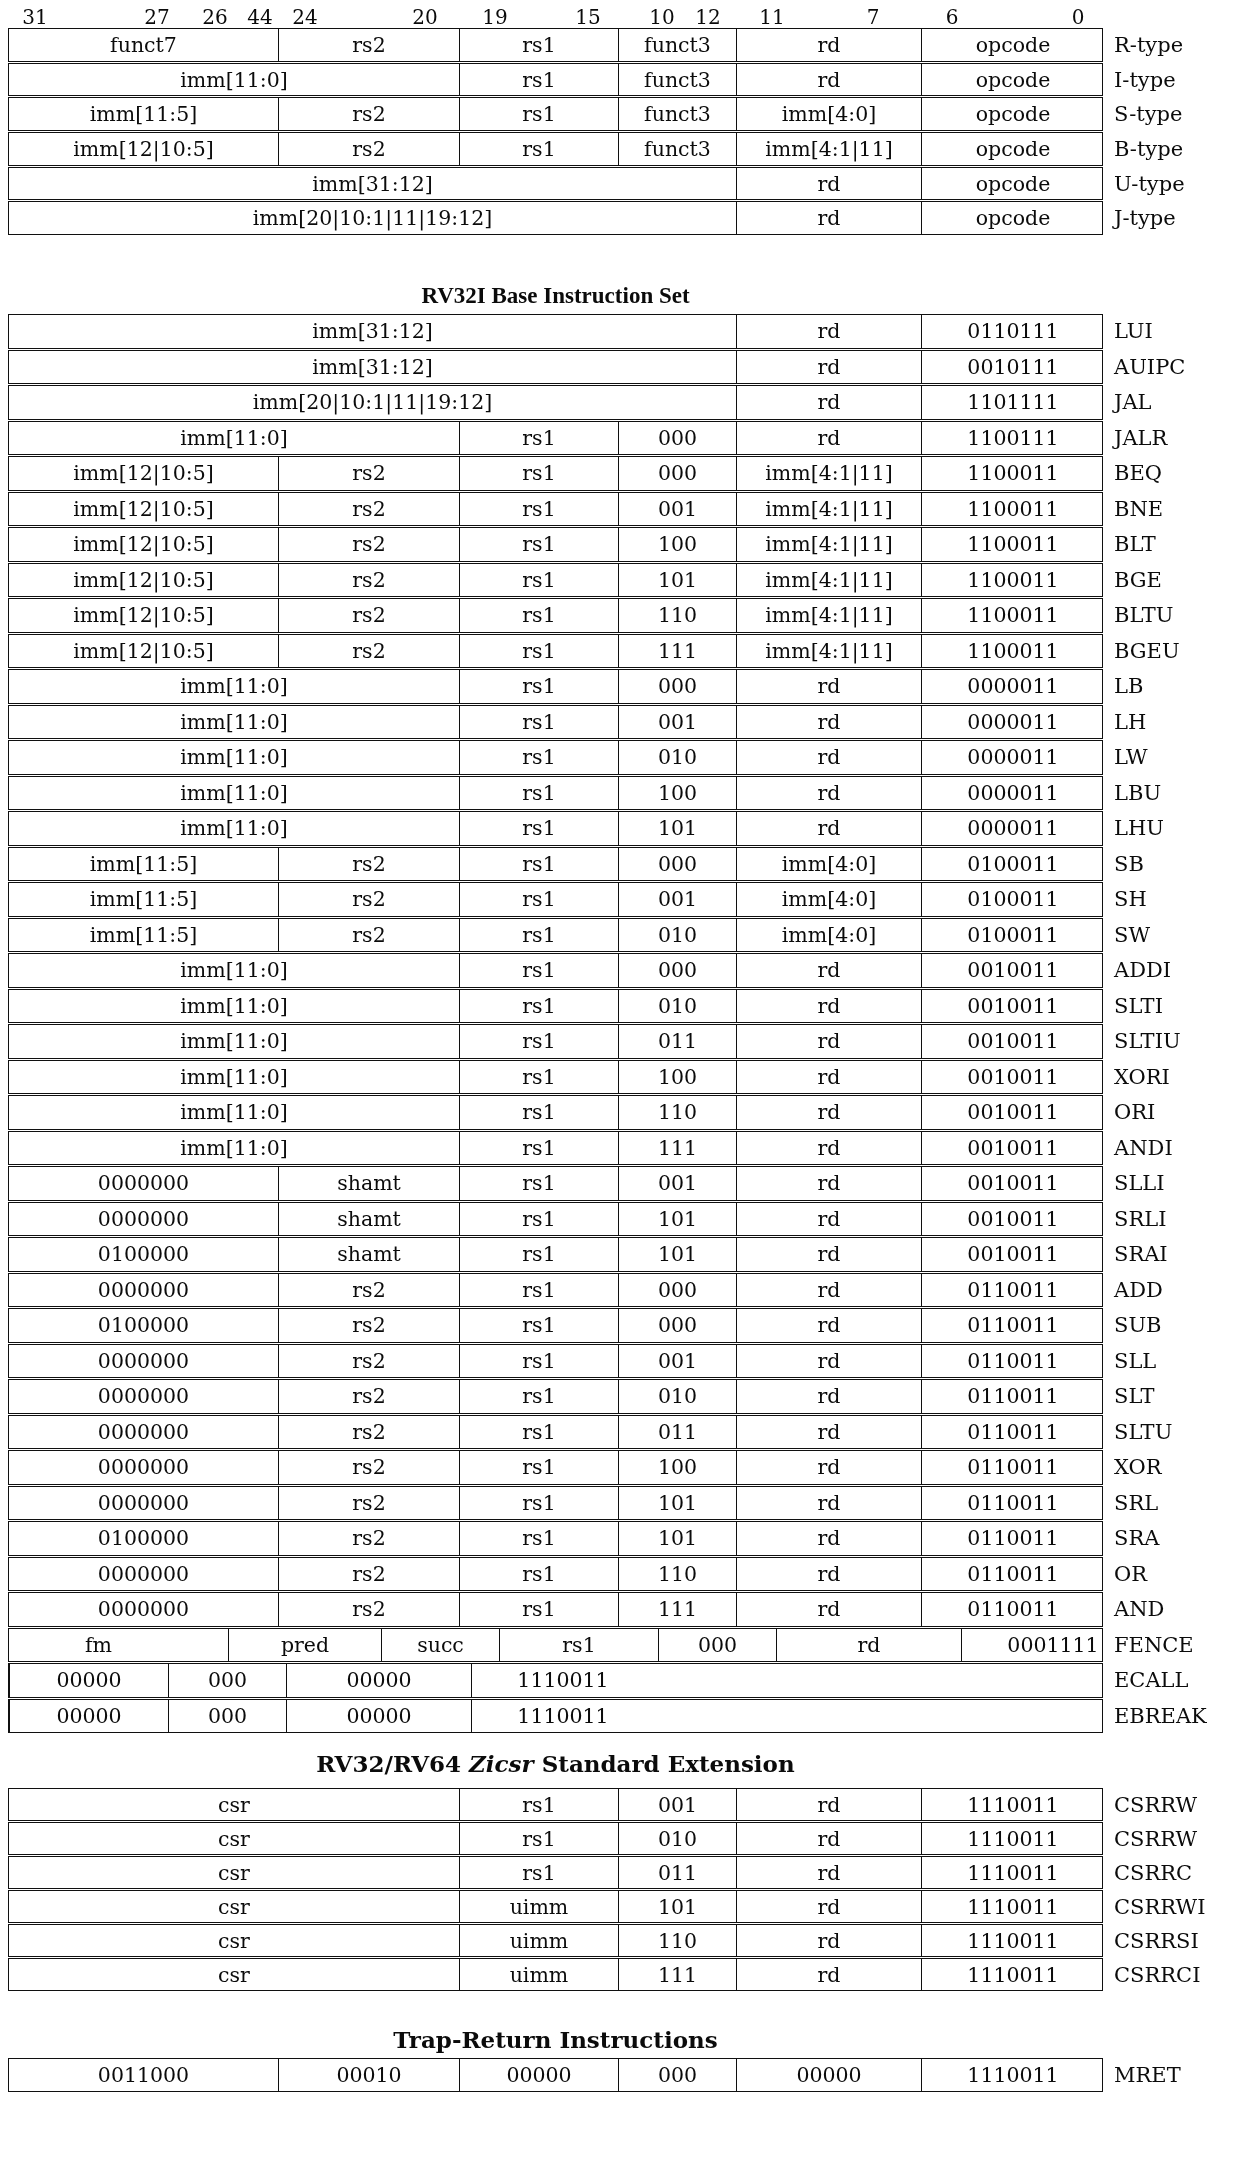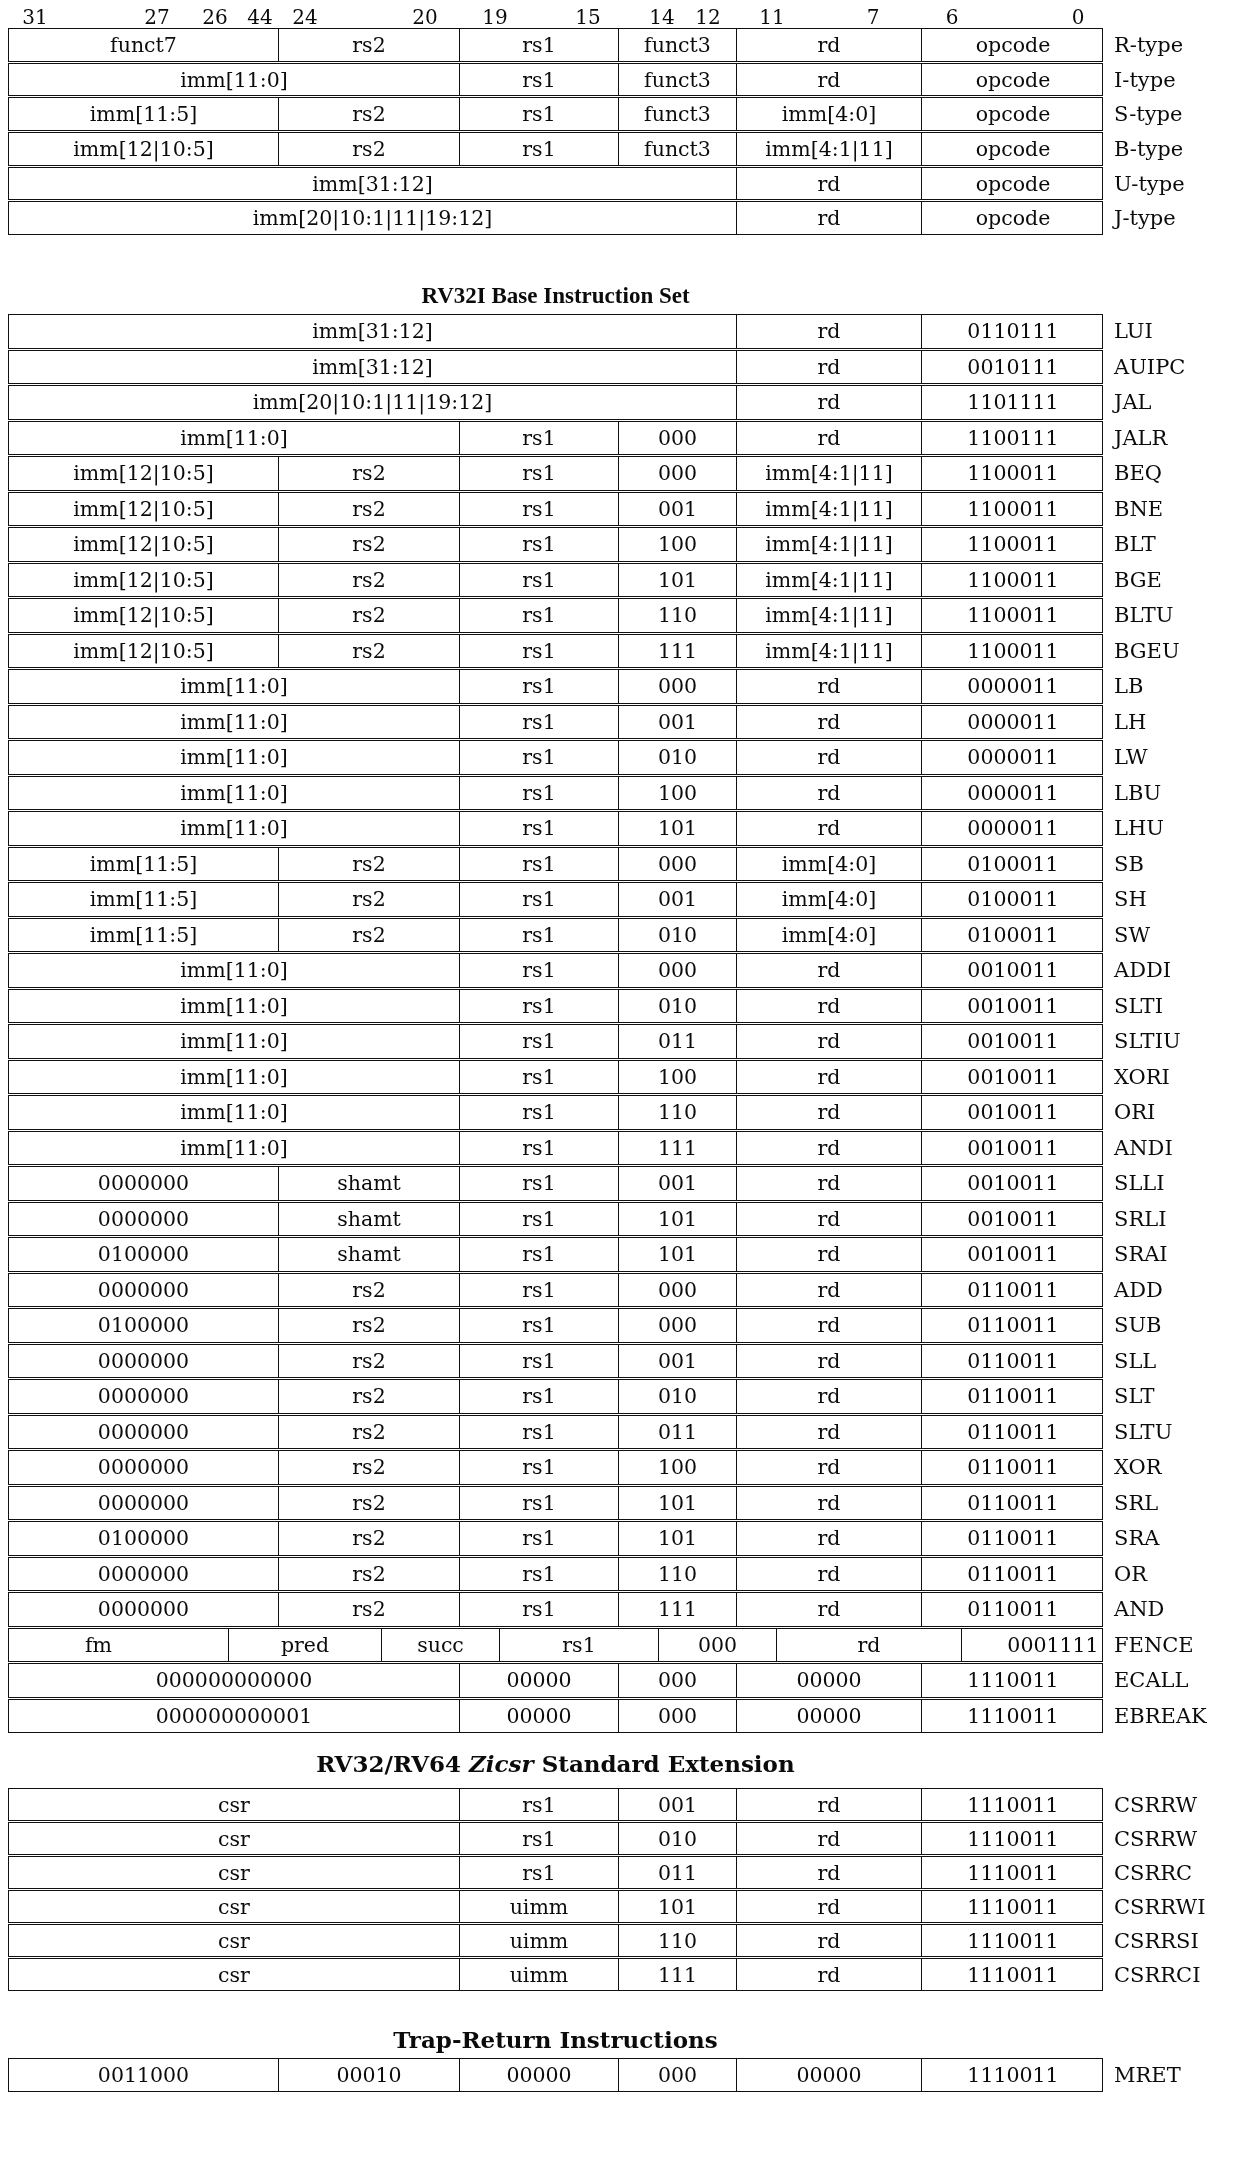--- a/index.html
+++ b/index.html
@@ -26,21 +26,21 @@
 
   <div class="ruler" id="ruler">
       <span style="left: 35px;">31</span>
       <span style="left: 157px;">27</span>
       <span style="left: 215px;">26</span>
       <span style="left: 260px;">44</span>
       <span style="left: 305px;">24</span>
       <span style="left: 425px;">20</span>
       <span style="left: 495px;">19</span>
       <span style="left: 588px;">15</span>
-      <span style="left: 662px;">14</span>
+      <span style="left: 662px;">10</span>
       <span style="left: 708px;">12</span>
       <span style="left: 772px;">11</span>
       <span style="left: 873px;">7</span>
       <span style="left: 952px;">6</span>
       <span style="left: 1078px;">0</span>
     </div>
 
   <div class="tbl" id="fmt" style="top:28px;border-radius:6px;">
       <div class="trow" style="height: 33.7px;">
         <div class="cell" style="flex: 0 0 269px;">funct7</div>
@@ -411,29 +411,27 @@
         <div class="cell" style="flex: 0 0 179px;">fm</div>
         <div class="cell bl" style="flex: 0 0 153px; margin-left: 40px;">pred</div>
         <div class="cell bl" style="flex: 0 0 118px;">succ</div>
         <div class="cell bl" style="flex: 0 0 159px;">rs1</div>
         <div class="cell bl" style="flex: 0 0 118px;">000</div>
         <div class="cell bl" style="flex: 0 0 185px;">rd</div>
         <div class="cell bl" style="flex: 0 0 183px;">0001111</div>
         <span class="rowname">FENCE</span>
       </div>
       <div class="trow" style="height: 34.5px;">
-        <div class="cell" style="flex: 0 0 450px;">000000000000</div>
         <div class="cell bl" style="flex: 0 0 159px;">00000</div>
         <div class="cell bl" style="flex: 0 0 118px;">000</div>
         <div class="cell bl" style="flex: 0 0 185px;">00000</div>
         <div class="cell bl" style="flex: 0 0 183px;">1110011</div>
         <span class="rowname">ECALL</span>
       </div>
       <div class="trow" style="height: 34.5px;">
-        <div class="cell" style="flex: 0 0 450px;">000000000001</div>
         <div class="cell bl" style="flex: 0 0 159px;">00000</div>
         <div class="cell bl" style="flex: 0 0 118px;">000</div>
         <div class="cell bl" style="flex: 0 0 185px;">00000</div>
         <div class="cell bl" style="flex: 0 0 183px;">1110011</div>
         <span class="rowname">EBREAK</span>
       </div>
     </div>
 
   <div class="sec-title" style="top:1750px;">
     <span>RV32/RV64 </span><span class="it">Zicsr</span><span> Standard Extension</span>

